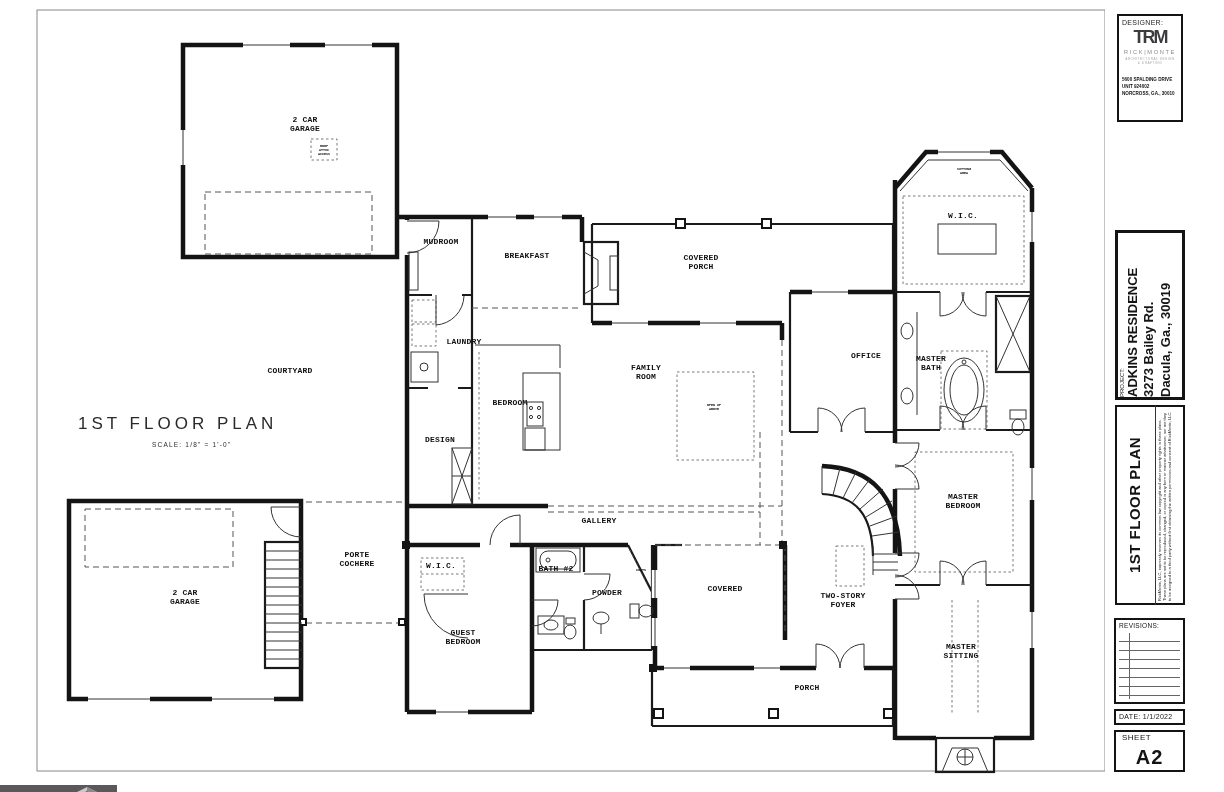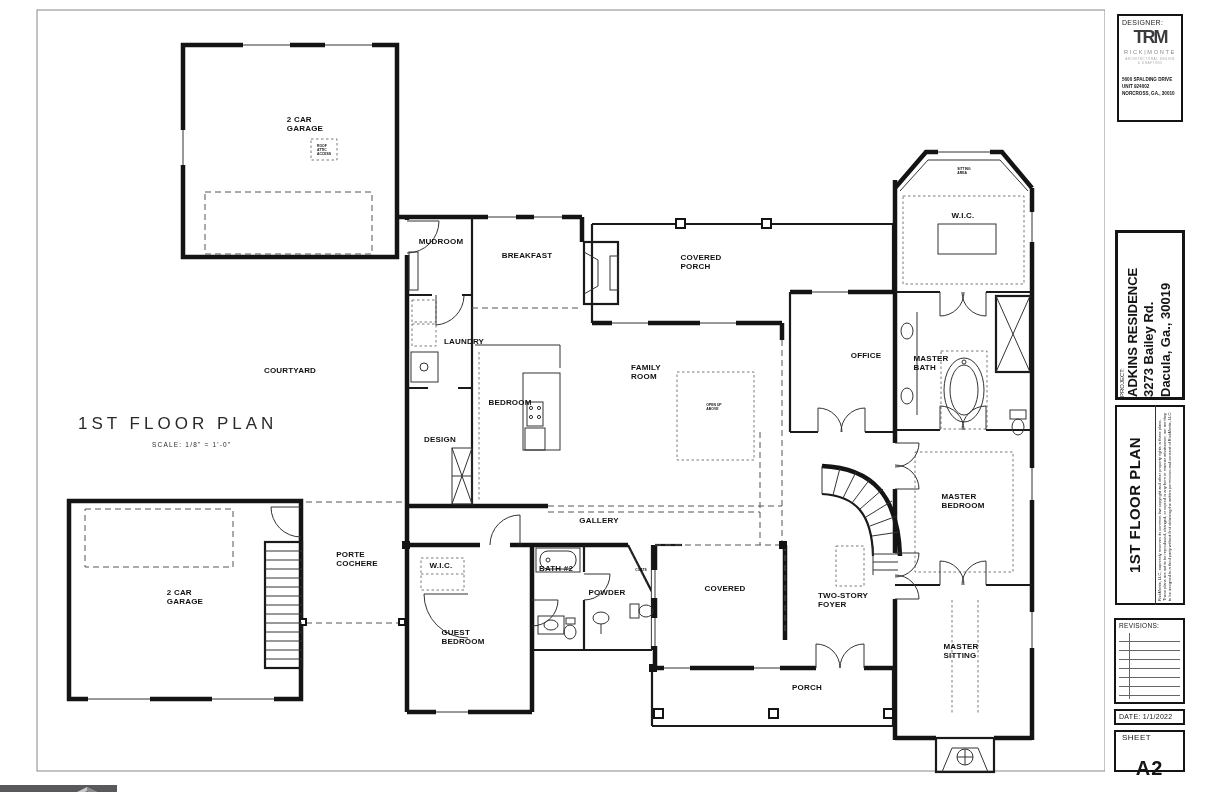--- a/index.html
+++ b/index.html
@@ -10,22 +10,22 @@
   svg .w2{stroke:#1a1a1a;stroke-width:2.2;fill:none;}
   svg .t{stroke:#333;stroke-width:1;fill:none;}
   svg .d{stroke:#555;stroke-width:1;fill:none;stroke-dasharray:6 4;}
   svg .dd{stroke:#555;stroke-width:.8;fill:none;stroke-dasharray:2.5 2.5;}
   svg .wgap{stroke:#fff;stroke-width:6.5;fill:none;}
   svg .sq{fill:#141414;stroke:none;}
   svg .post{fill:#fff;stroke:#141414;stroke-width:2;}
   svg .frame{stroke:#888;stroke-width:1;fill:none;}
   
   .room-label{position:absolute;transform:translate(-50%,-50%);
-    font-family:Liberation Sans, sans-serif;font-weight:700;font-size:8px;color:#111;
-    white-space:pre-line;line-height:1.15;letter-spacing:.2px;}
+    font-family:Liberation Mono, monospace;font-weight:700;font-size:8px;color:#111;
+    text-align:center;white-space:pre-line;line-height:1.15;letter-spacing:.2px;}
   .room-label.tiny{font-size:3.4px;line-height:1.2;letter-spacing:0;}
   .plan-title{position:absolute;left:78px;top:414px;font-size:17px;letter-spacing:4px;color:#2a2a2a;}
   .plan-scale{position:absolute;left:152px;top:441px;font-size:6.5px;letter-spacing:1.2px;color:#2a2a2a;}
   
   .tb-box{position:absolute;border:2px solid #141414;background:#fff;box-sizing:border-box;}
   .designer-box{left:1117px;top:14px;width:66px;height:108px;padding:3px 3px;}
   .designer-label{font-size:7px;color:#222;letter-spacing:.3px;}
   .trm-logo{font-size:18px;font-weight:700;color:#3c3c3e;text-align:center;letter-spacing:-2px;margin-top:1px;}
   .firm-name{font-size:5.6px;letter-spacing:1.7px;color:#8a8a8c;text-align:center;margin-top:1px;}
   .firm-tagline{font-size:3.2px;letter-spacing:.5px;color:#aaa;text-align:center;margin-top:2px;white-space:pre-line;}
@@ -42,21 +42,21 @@
   .copyright-col{position:absolute;left:1155px;top:405px;width:30px;height:200px;}
   .copyright-text{width:192px;height:26px;font-size:4px;line-height:1.3;color:#222;}
   .revisions-box{left:1114px;top:618px;width:71px;height:86px;padding:2px 3px;}
   .revisions-label{font-size:6.5px;color:#141414;letter-spacing:.3px;}
   .revisions-rows{position:absolute;left:3px;right:3px;top:13px;bottom:3px;
     background:repeating-linear-gradient(to bottom,transparent 0 8px,#666 8px 9px);}
   .revisions-vline{position:absolute;left:13px;top:13px;bottom:3px;width:0;border-left:1px solid #666;}
   .date-box{left:1114px;top:709px;width:71px;height:16px;padding:2px 3px;font-size:7px;color:#141414;letter-spacing:.3px;}
   .sheet-box{left:1114px;top:730px;width:71px;height:42px;padding:1px 6px;}
   .sheet-label{font-size:8px;color:#141414;letter-spacing:.5px;}
-  .sheet-number{font-size:20px;font-weight:700;color:#141414;text-align:center;letter-spacing:1px;margin-top:15px;}
+  .sheet-number{font-size:20px;font-weight:700;color:#141414;text-align:center;letter-spacing:1px;margin-top:4px;}
   
   .mls-logo{position:absolute;left:0;top:785px;width:117px;height:44px;background:#59595b;}
   .mls-row{position:absolute;left:5px;top:11px;font-weight:700;font-size:15.5px;letter-spacing:.3px;white-space:nowrap;}
   .mls-main{color:#fff;}
   .mls-accent{color:#a9a9ab;}
   .mls-sub{position:absolute;left:8px;top:31px;font-size:4.2px;letter-spacing:1.7px;color:#98989a;}
   .mls-roof{position:absolute;left:63px;top:1px;}
 </style>
 </head>
 <body>

